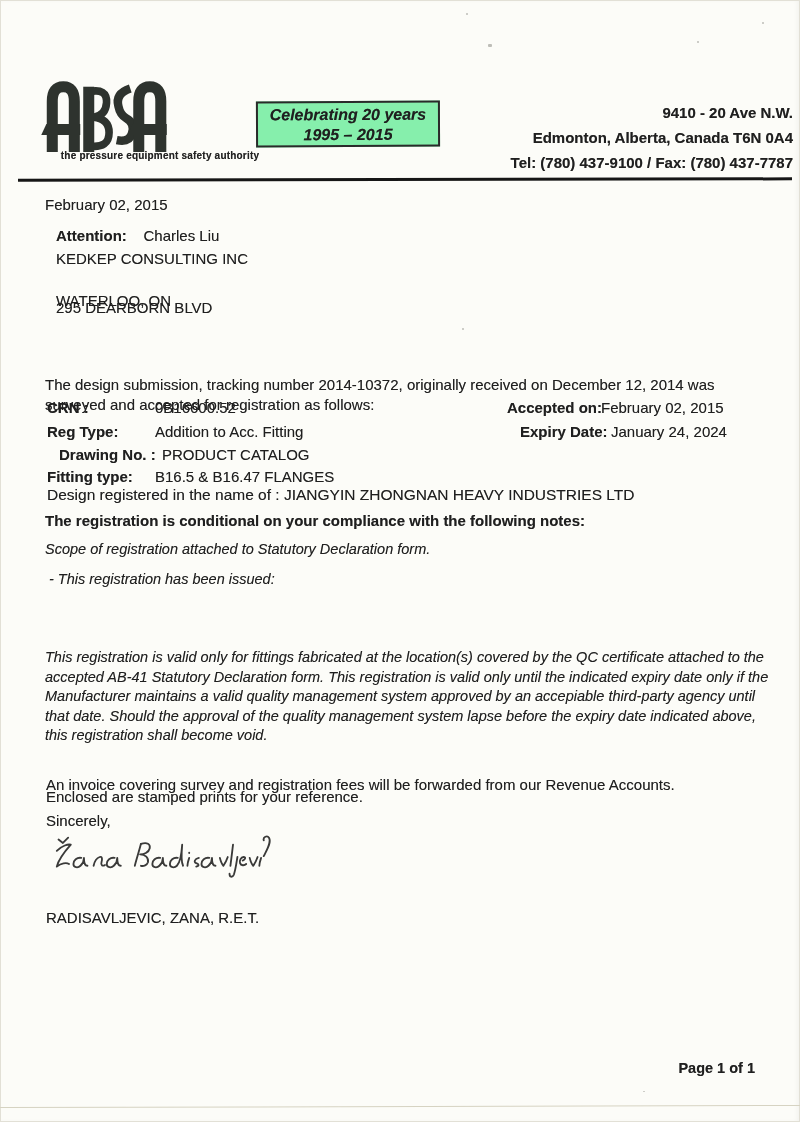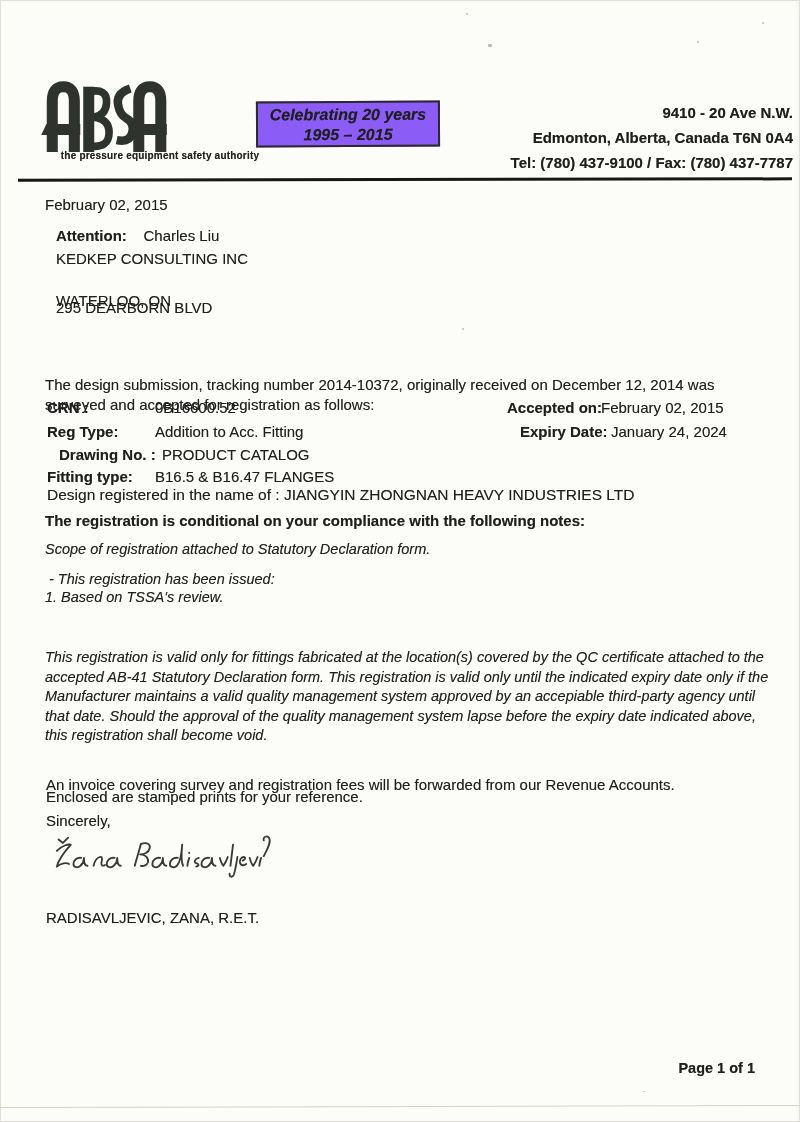--- a/index.html
+++ b/index.html
@@ -10,21 +10,21 @@
     color:#1f1f1f;
     box-shadow:inset 0 0 0 1px #e2e0d6, inset -3px 0 4px rgba(0,0,0,.04);
   }
   .abs{position:absolute;}
   .b{font-weight:bold;}
   .txt{font-size:15px;line-height:20px;text-shadow:0 0 .5px rgba(20,20,20,.45);}
   .small-italic{font-size:14.5px;font-style:italic;line-height:18px;text-shadow:0 0 .5px rgba(20,20,20,.4);}
   .para-italic{font-size:14.5px;font-style:italic;line-height:19.5px;text-shadow:0 0 .5px rgba(20,20,20,.4);}
   .addr{font-size:15px;font-weight:bold;line-height:25px;text-align:right;text-shadow:0 0 .6px rgba(20,20,20,.5);}
   .banner{
-    border:2px solid #2a2a2a;background:#8b5cf6;text-align:center;
+    border:2px solid #2a2a2a;background:#86efac;text-align:center;
     font-weight:bold;font-style:italic;font-size:16px;line-height:20px;
     padding-top:2px;transform:rotate(-.25deg);
     text-shadow:0 0 .6px rgba(20,20,20,.5);
   }
   .rule{height:3px;background:#161616;transform:rotate(-.1deg);}
   .tagline{font-size:10px;font-weight:bold;letter-spacing:.2px;color:#222;text-shadow:0 0 .5px rgba(20,20,20,.5);text-align:center;}
   .fieldrow span{position:absolute;white-space:nowrap;}
   .footer{font-size:14.5px;font-weight:bold;text-shadow:0 0 .5px rgba(20,20,20,.5);}
   .speck{position:absolute;background:#8a8a84;border-radius:50%;opacity:.55;}
   svg{display:block;}
@@ -104,21 +104,20 @@
 </div>
 
 <div class="abs txt" style="left:47px;top:485px;font-size:15.5px;">Design registered in the name of : JIANGYIN ZHONGNAN HEAVY INDUSTRIES LTD</div>
 
 <div class="abs txt b" style="left:45px;top:511px;">The registration is conditional on your compliance with the following notes:</div>
 
 <div class="abs small-italic" style="left:45px;top:540px;">Scope of registration attached to Statutory Declaration form.</div>
 
 <div class="abs" style="left:45px;top:570px;width:712px;">
   <div class="small-italic" style="padding-left:4px;">- This registration has been issued:</div>
-  <div class="small-italic">1. Based on TSSA's review.</div>
 </div>
 
 <div class="abs para-italic" style="left:45px;top:648px;width:730px;">This registration is valid only for fittings fabricated at the location(s) covered by the QC certificate attached to the accepted AB-41 Statutory Declaration form.  This registration is valid only until the indicated expiry date only if the Manufacturer maintains a valid quality management system approved by an accepiable third-party agency until that date.  Should the approval of the quality management system lapse before the expiry date indicated above, this registration shall become void.</div>
 
 <div class="abs txt" style="left:46px;top:759px;margin-top:16px;">An invoice covering survey and registration fees will be forwarded from our Revenue Accounts.</div>
 <div class="abs txt" style="left:46px;top:787px;">Enclosed are stamped prints for your reference.</div>
 <div class="abs txt" style="left:46px;top:811px;">Sincerely,</div>
 
 <div class="abs" style="left:48px;top:831px;" aria-label="Zana Radisavljevic">
   <svg width="228" height="52" viewBox="0 0 260 58" fill="none" stroke="#20201f" stroke-width="2.1" stroke-linecap="round" stroke-linejoin="round" opacity=".88">

